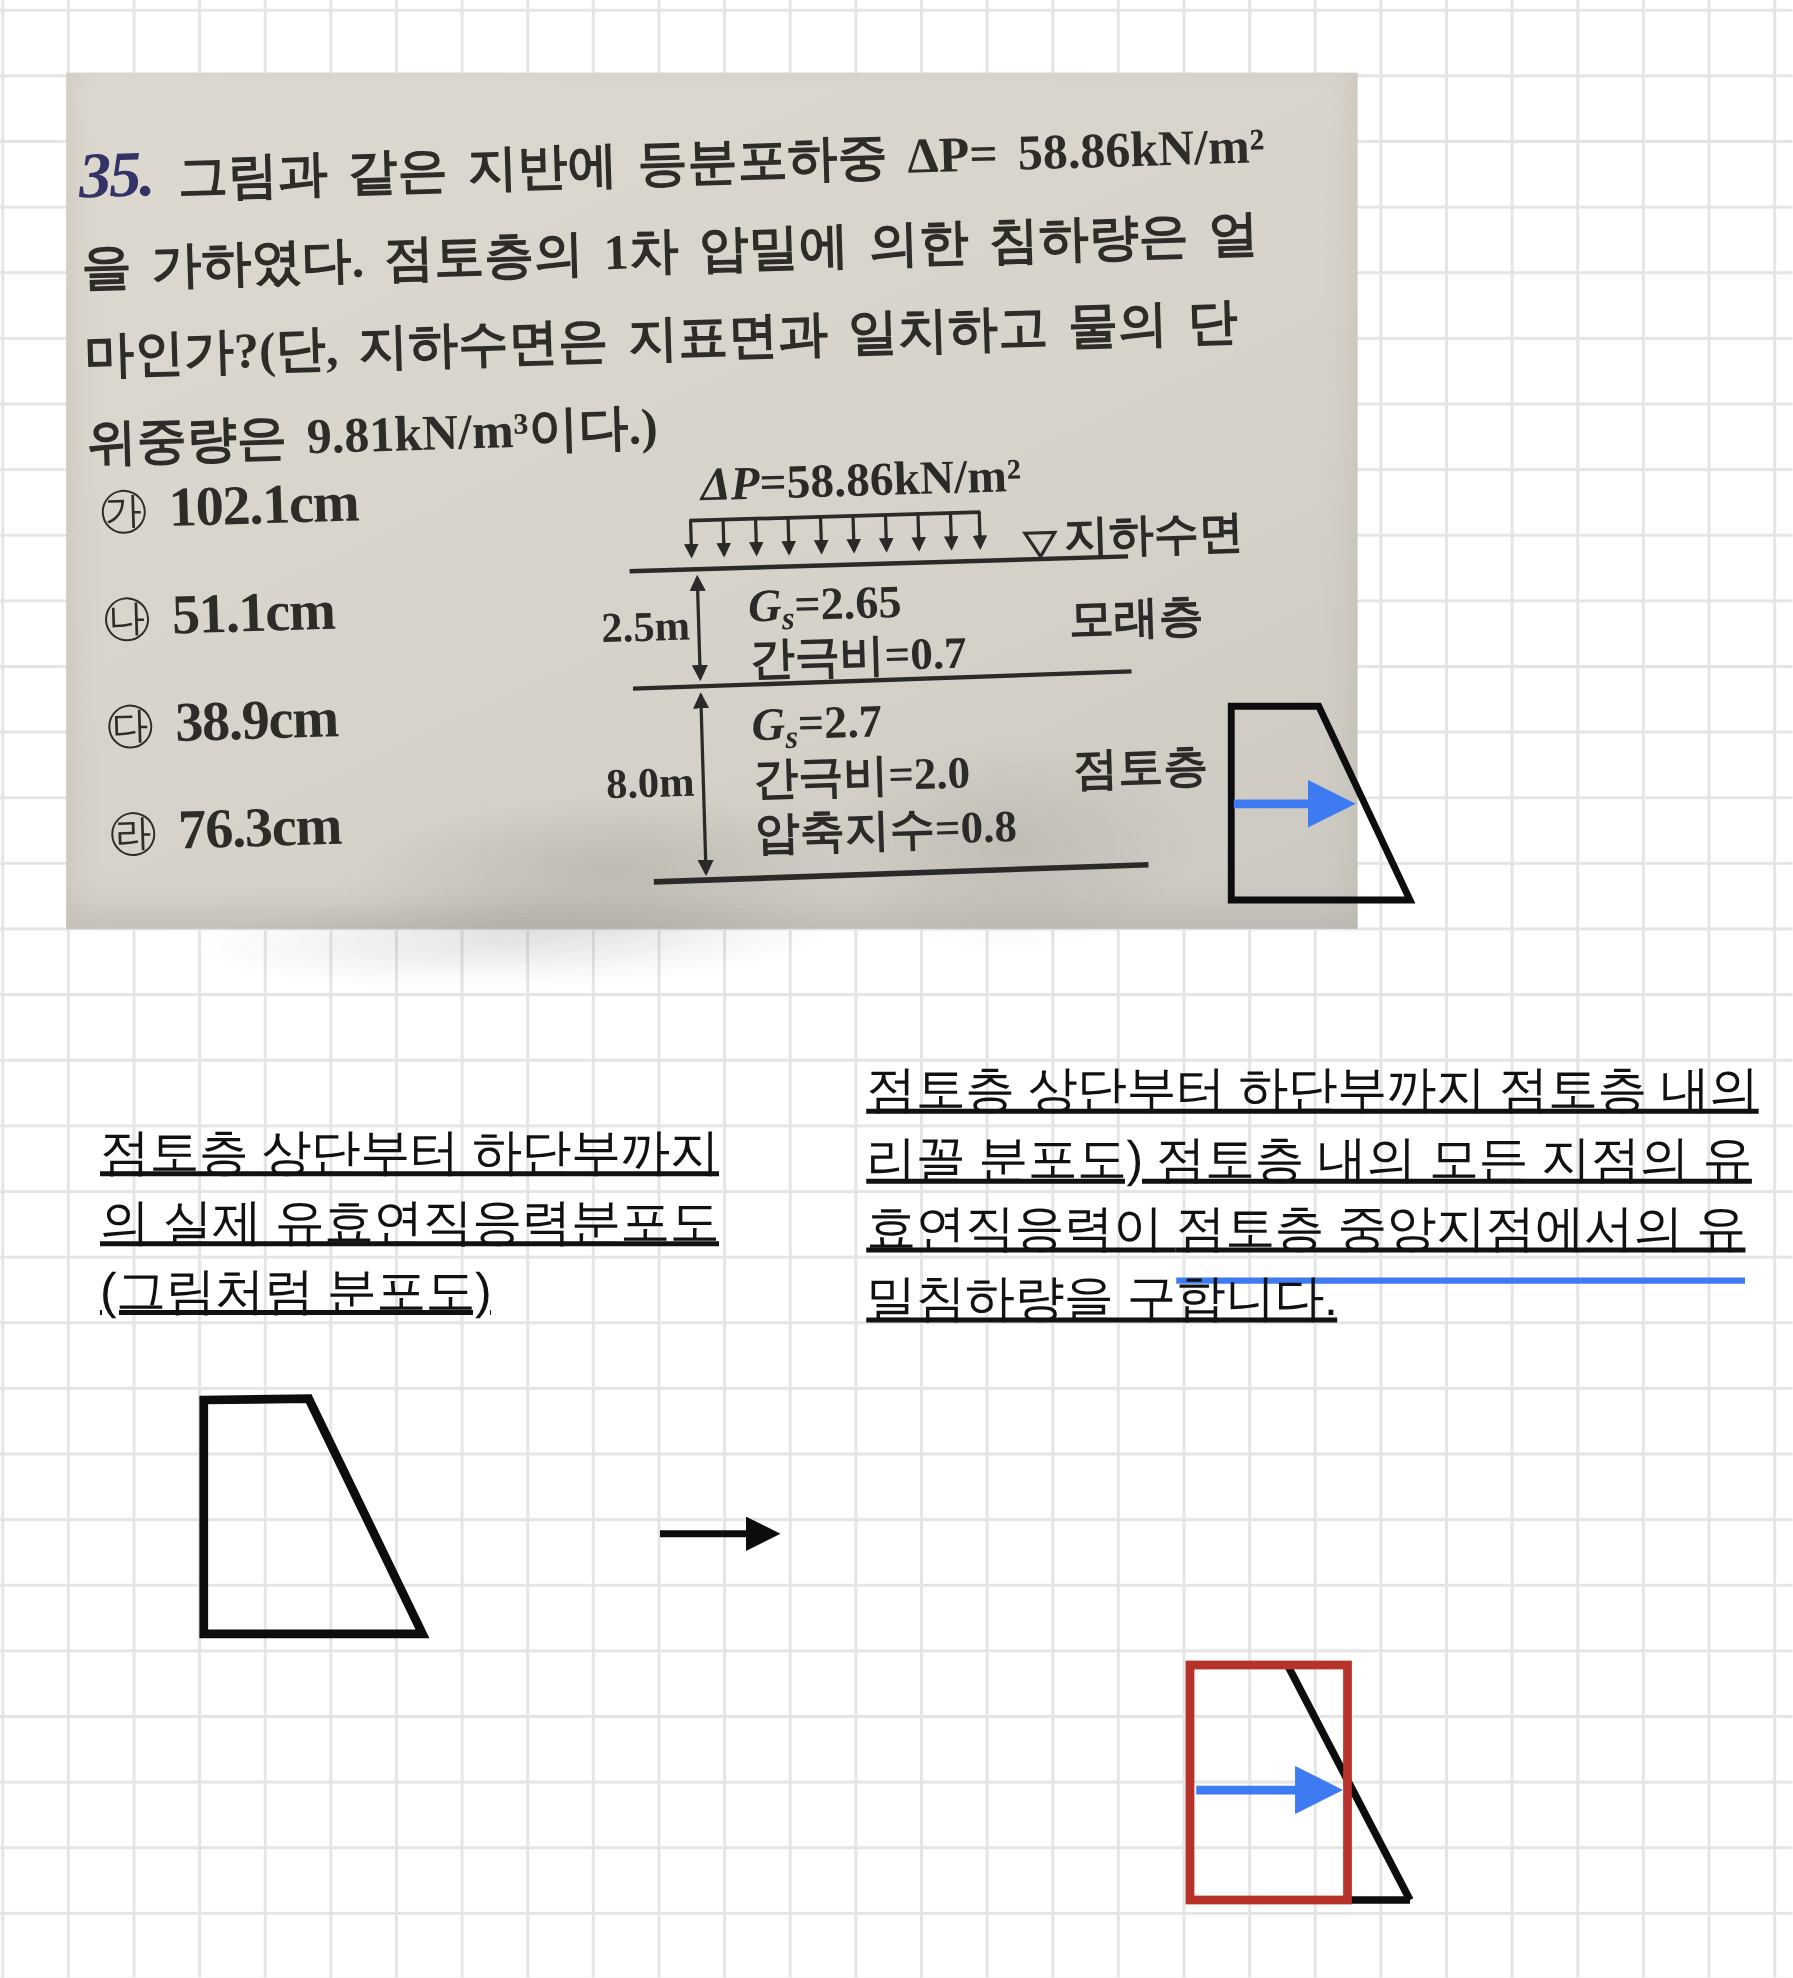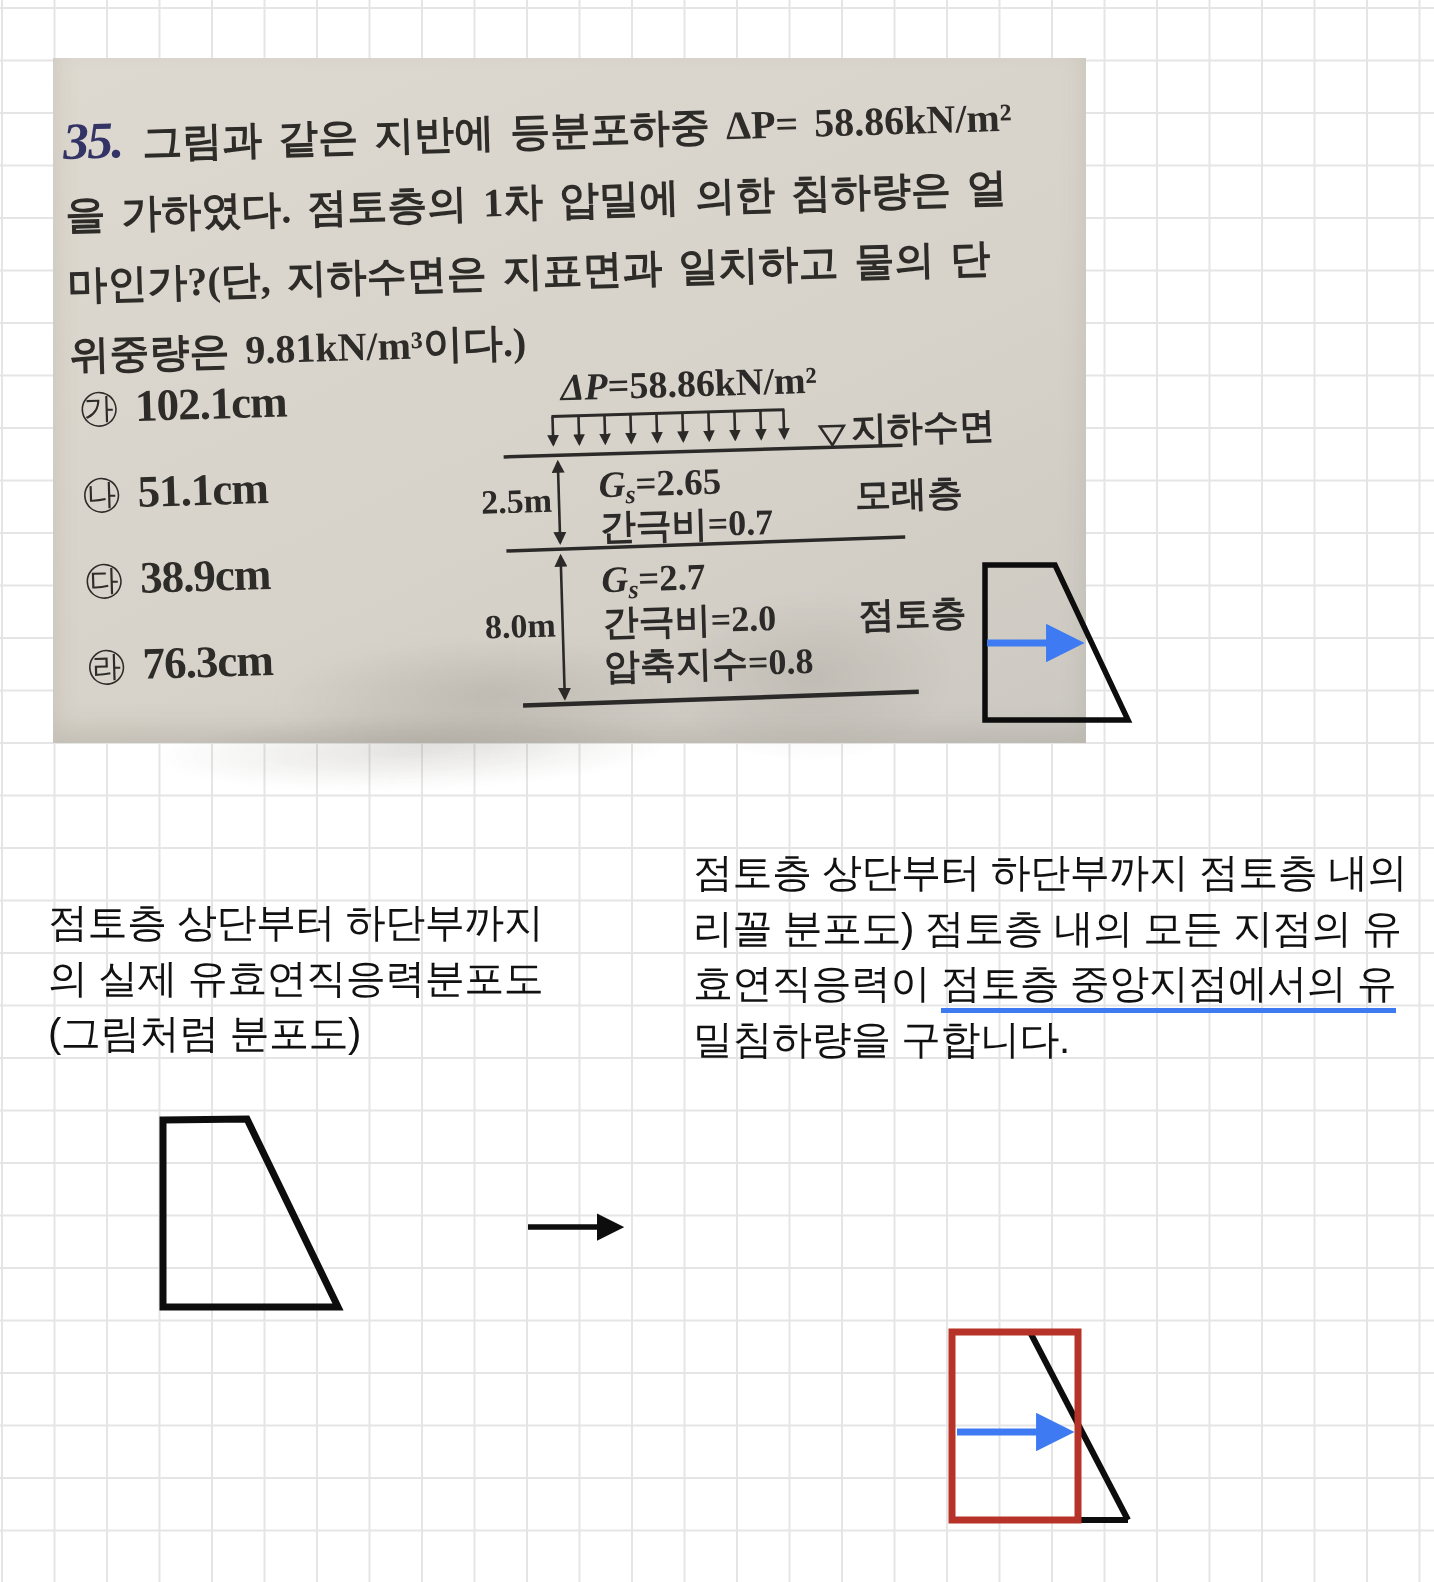--- a/index.html
+++ b/index.html
@@ -60,23 +60,23 @@
   
   .ink-svg{position:absolute; overflow:visible;}
   .ink-black{stroke:#0d0d0d; fill:none;}
   .ink-blue{stroke:var(--blue); fill:none;}
   .ink-red{stroke:var(--red); fill:none;}
   .mk-blue{fill:var(--blue);}
   .mk-black{fill:#0d0d0d;}
 
   
   .note{color:#111; font-size:40px; letter-spacing:-0.5px; white-space:nowrap;}
-  .note .note-line{height:55.5px; line-height:55.5px;}
-  .note .u{border-bottom:5px solid var(--blue); padding-bottom:3px;}
-  .left-note{left:48px; top:895px;}
+  .note .note-line{height:55.5px; line-height:55.5px;text-decoration:underline;}
+  .note .u{border-bottom:5px solid var(--blue); padding-bottom:17px;}
+  .left-note{left:80px; top:895px;}
   .right-note{left:693px; top:845px;}
 </style>
 </head>
 <body>
 
 <div class="abs photo">
   <div class="photo-rot">
     <div class="smudge" style="left:210px;top:575px;width:430px;height:120px;"></div>
     <div class="smudge" style="left:600px;top:540px;width:300px;height:170px;opacity:.8;"></div>
     <div class="smudge" style="left:90px;top:650px;width:520px;height:75px;opacity:.9;"></div>

